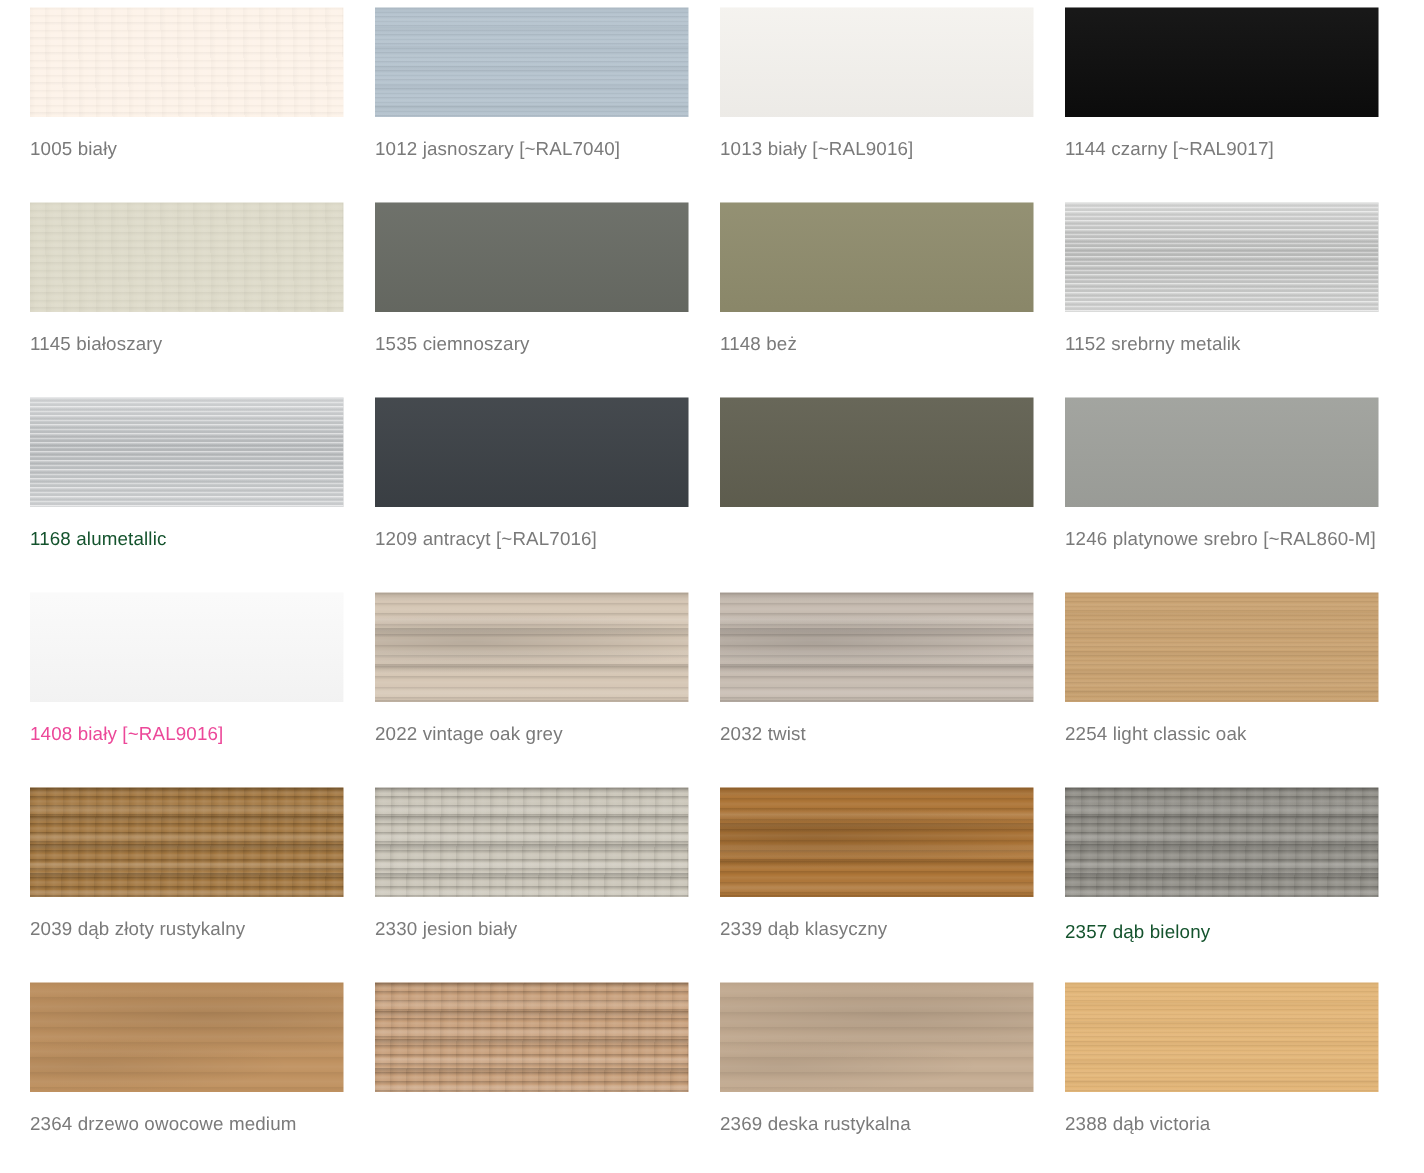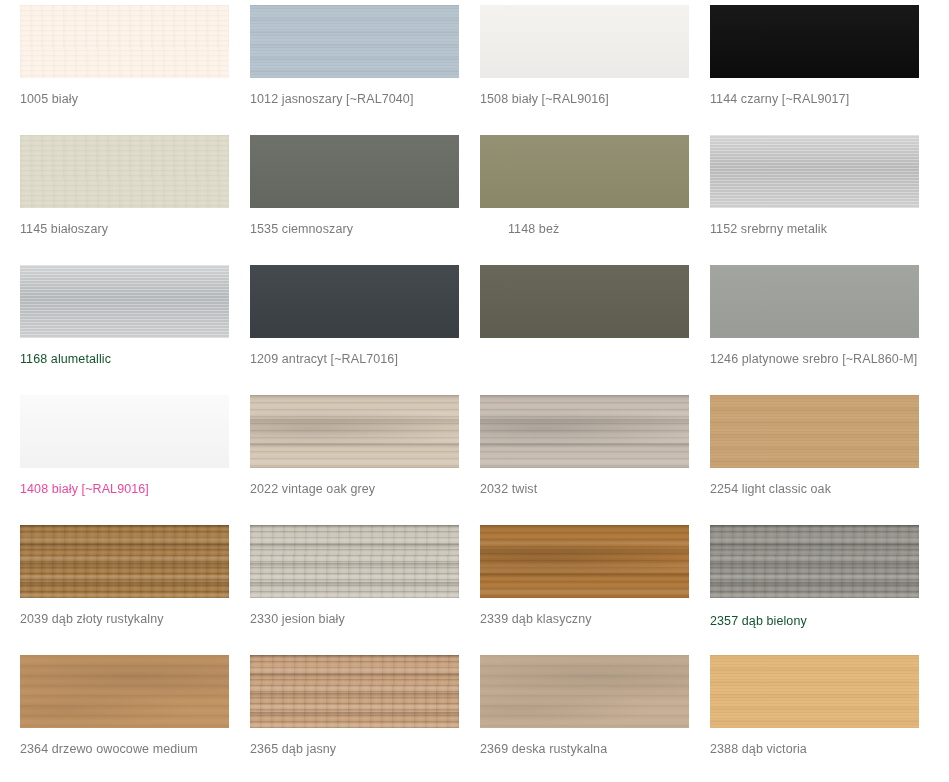--- a/index.html
+++ b/index.html
@@ -210,37 +210,37 @@
       <div class="swatch-cell">
         <div class="swatch-tile tex grain-emboss" style="background-color: rgb(253, 243, 233);"></div>
         <div class="swatch-label" style="color: rgb(122, 122, 122);">1005 biały</div>
       </div>
       <div class="swatch-cell">
         <div class="swatch-tile tex grain-fine" style="background-color: rgb(181, 195, 206);"></div>
         <div class="swatch-label" style="color: rgb(122, 122, 122);">1012 jasnoszary [~RAL7040]</div>
       </div>
       <div class="swatch-cell">
         <div class="swatch-tile tex grain-matte" style="background-color: rgb(244, 242, 238);"></div>
-        <div class="swatch-label" style="color: rgb(122, 122, 122);">1508 biały [~RAL9016]</div>
+        <div class="swatch-label" style="color: rgb(122, 122, 122);">1013 biały [~RAL9016]</div>
       </div>
       <div class="swatch-cell">
         <div class="swatch-tile tex grain-matte" style="background-color: rgb(12, 12, 12);"></div>
         <div class="swatch-label" style="color: rgb(122, 122, 122);">1144 czarny [~RAL9017]</div>
       </div>
       <div class="swatch-cell">
         <div class="swatch-tile tex grain-emboss" style="background-color: rgb(222, 219, 202);"></div>
         <div class="swatch-label" style="color: rgb(122, 122, 122);">1145 białoszary</div>
       </div>
       <div class="swatch-cell">
         <div class="swatch-tile tex grain-matte" style="background-color: rgb(103, 106, 99);"></div>
         <div class="swatch-label" style="color: rgb(122, 122, 122);">1535 ciemnoszary</div>
       </div>
       <div class="swatch-cell">
         <div class="swatch-tile tex grain-matte" style="background-color: rgb(142, 139, 108);"></div>
-        <div class="swatch-label" style="color: rgb(122, 122, 122); margin-left: 28px;">1148 beż</div>
+        <div class="swatch-label" style="color: rgb(122, 122, 122);">1148 beż</div>
       </div>
       <div class="swatch-cell">
         <div class="swatch-tile tex grain-metal" style="background-color: rgb(198, 199, 198);"></div>
         <div class="swatch-label" style="color: rgb(122, 122, 122);">1152 srebrny metalik</div>
       </div>
       <div class="swatch-cell">
         <div class="swatch-tile tex grain-metal" style="background-color: rgb(195, 198, 200);"></div>
         <div class="swatch-label" style="color: #14532d;">1168 alumetallic</div>
       </div>
       <div class="swatch-cell">
@@ -285,21 +285,20 @@
       <div class="swatch-cell">
         <div class="swatch-tile tex grain-rustic" style="background-color: rgb(143, 141, 134);"></div>
         <div class="swatch-label" style="color: #14532d; margin-top: 16px;">2357 dąb bielony</div>
       </div>
       <div class="swatch-cell">
         <div class="swatch-tile tex grain-board" style="background-color: rgb(192, 146, 97);"></div>
         <div class="swatch-label" style="color: rgb(122, 122, 122);">2364 drzewo owocowe medium</div>
       </div>
       <div class="swatch-cell">
         <div class="swatch-tile tex grain-rustic" style="background-color: rgb(199, 158, 121);"></div>
-        <div class="swatch-label" style="color: rgb(122, 122, 122);">2365 dąb jasny</div>
       </div>
       <div class="swatch-cell">
         <div class="swatch-tile tex grain-board" style="background-color: rgb(197, 173, 147);"></div>
         <div class="swatch-label" style="color: rgb(122, 122, 122);">2369 deska rustykalna</div>
       </div>
       <div class="swatch-cell">
         <div class="swatch-tile tex grain-fine" style="background-color: rgb(227, 182, 120);"></div>
         <div class="swatch-label" style="color: rgb(122, 122, 122);">2388 dąb victoria</div>
       </div>
     </div>

